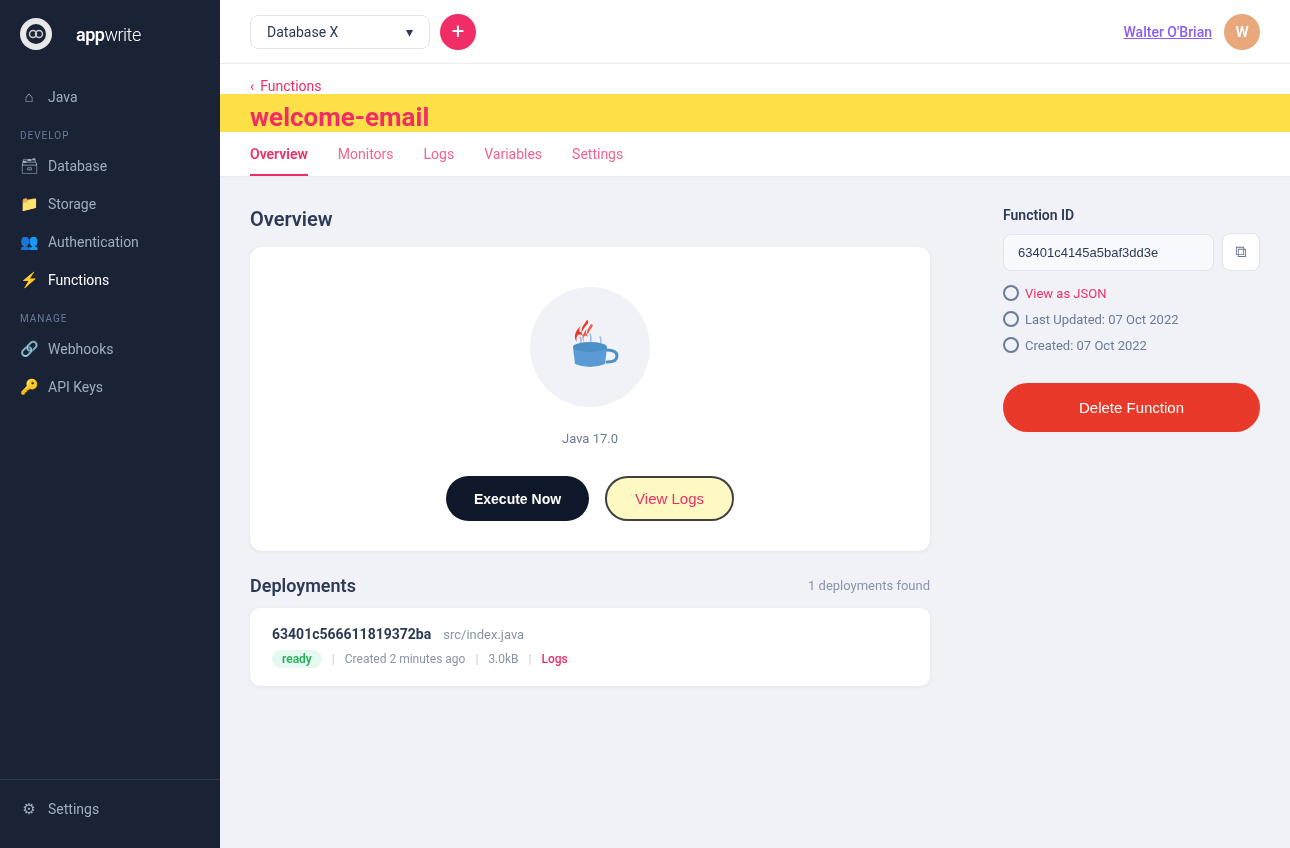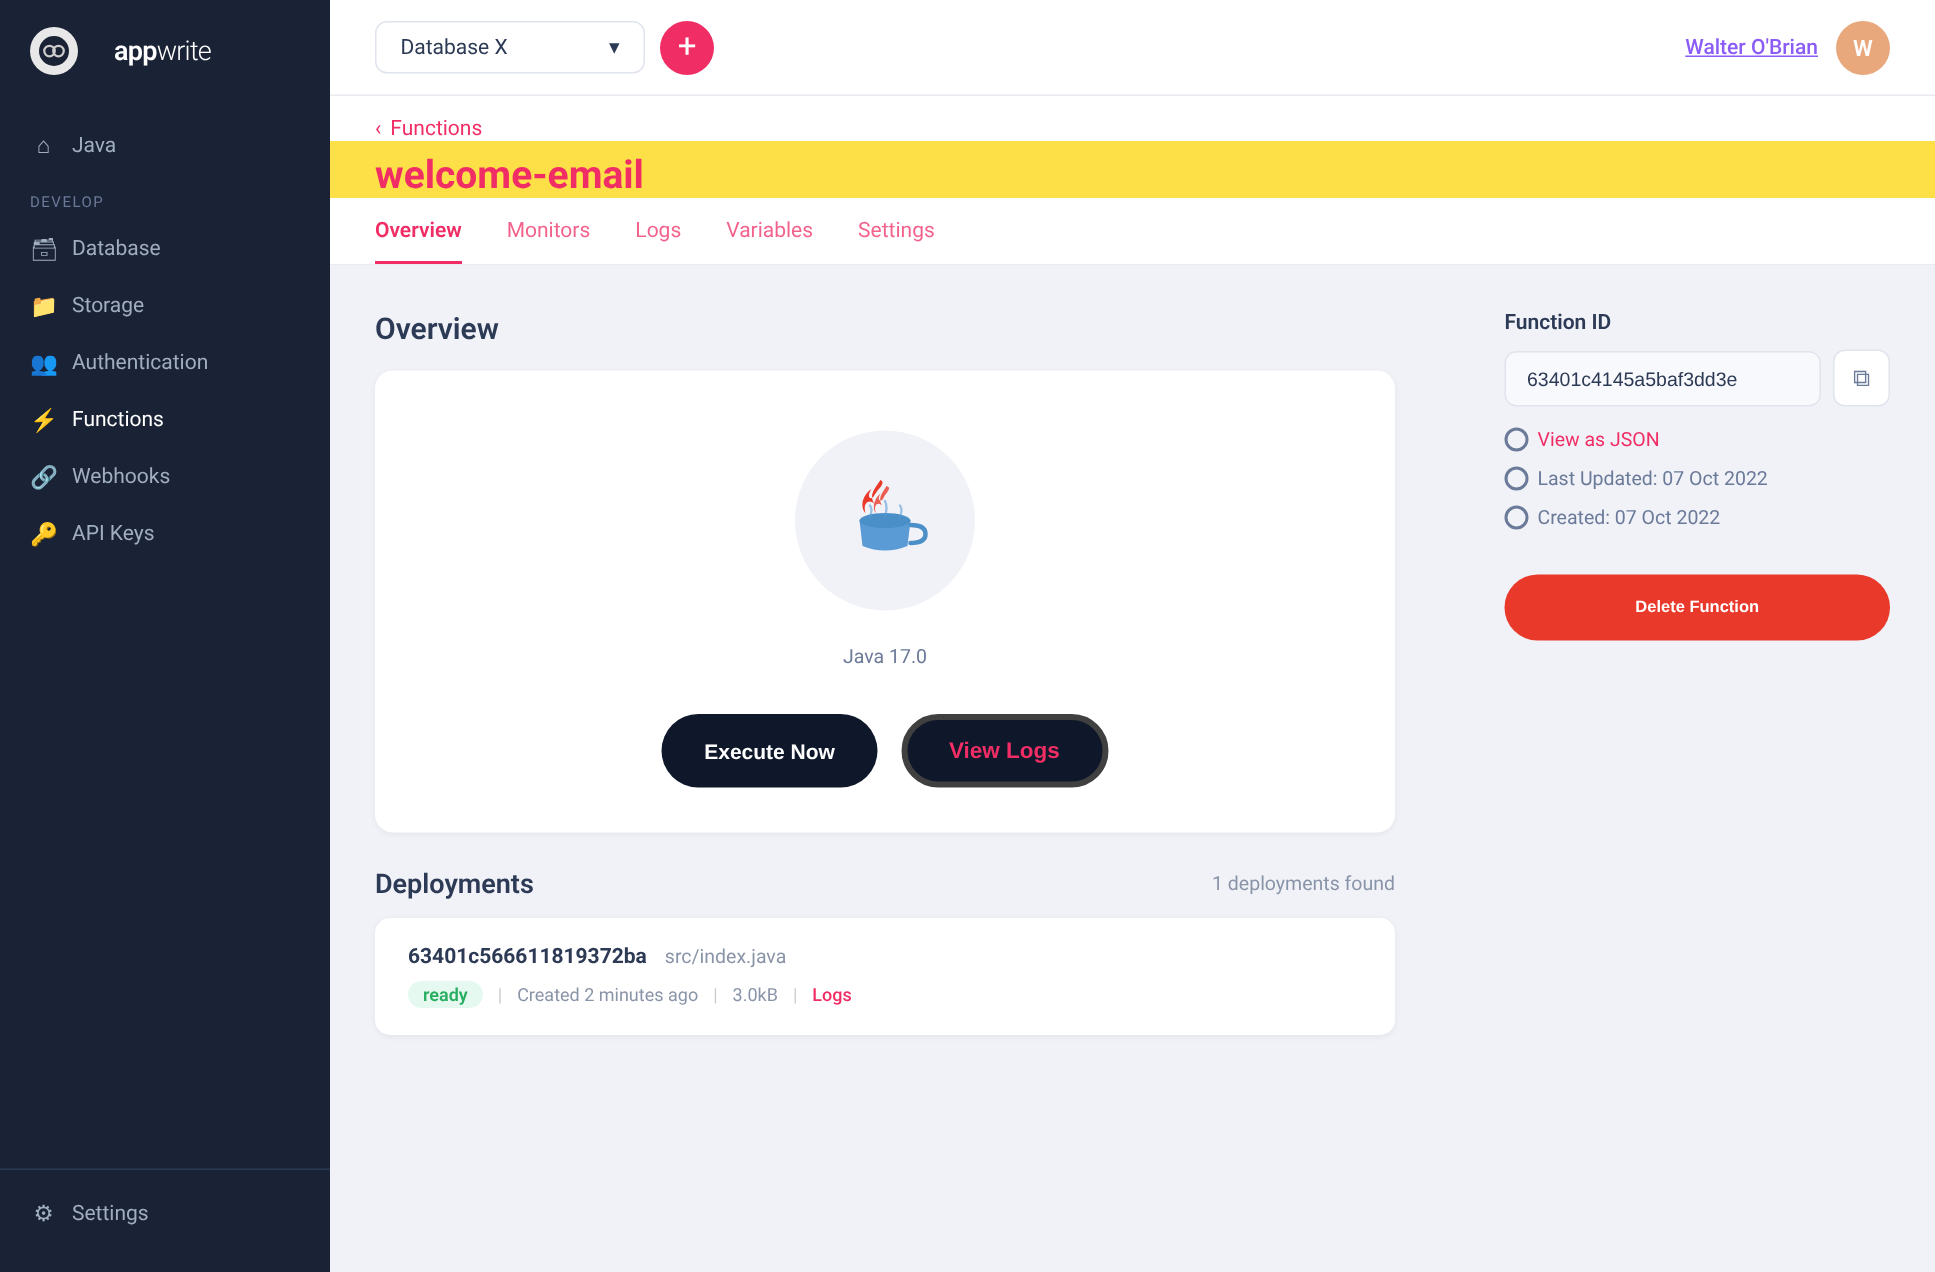--- a/index.html
+++ b/index.html
@@ -249,27 +249,27 @@
       background: #0f172a;
       color: #fff;
       border: none;
       border-radius: 50px;
       padding: 12px 28px;
       font-size: 14px;
       font-weight: 700;
       cursor: pointer;
     }
     .btn-view-logs {
-      background: #0f172a;
+      background: #fef9c3;
       color: #f02e65;
-      border: 4px solid #404040;
+      border: 2px solid #404040;
       border-radius: 50px;
       padding: 12px 28px;
       font-size: 15px;
-      font-weight: 700;
+      font-weight: 400;
       cursor: pointer;
     }
 
     
     .deployments-header {
       display: flex;
       align-items: center;
       justify-content: space-between;
     }
     .deployments-label {
@@ -385,22 +385,22 @@
     }
     .info-link { color: #f02e65; cursor: pointer; }
     .info-text { color: #6b7a99; }
 
     .delete-btn {
       background: #e8392a;
       color: #fff;
       border: none;
       border-radius: 50px;
       padding: 16px 24px;
-      font-size: 11px;
-      font-weight: 700;
+      font-size: 15px;
+      font-weight: 400;
       cursor: pointer;
       width: 100%;
       margin-top: 10px;
     }
 
     
     .java-svg {
       width: 70px;
       height: 70px;
     }
@@ -434,20 +434,21 @@
       <span>Storage</span>
     </div>
     <div class="sidebar-item">
       <span class="sidebar-icon">👥</span>
       <span>Authentication</span>
     </div>
     <div class="sidebar-item active">
       <span class="sidebar-icon">⚡</span>
       <span>Functions</span>
     </div>
+    <div class="sidebar-section-label">MANAGE</div>
     <div class="sidebar-item">
       <span class="sidebar-icon">🔗</span>
       <span>Webhooks</span>
     </div>
     <div class="sidebar-item">
       <span class="sidebar-icon">🔑</span>
       <span>API Keys</span>
     </div>
   </div>
   <div class="sidebar-bottom">

